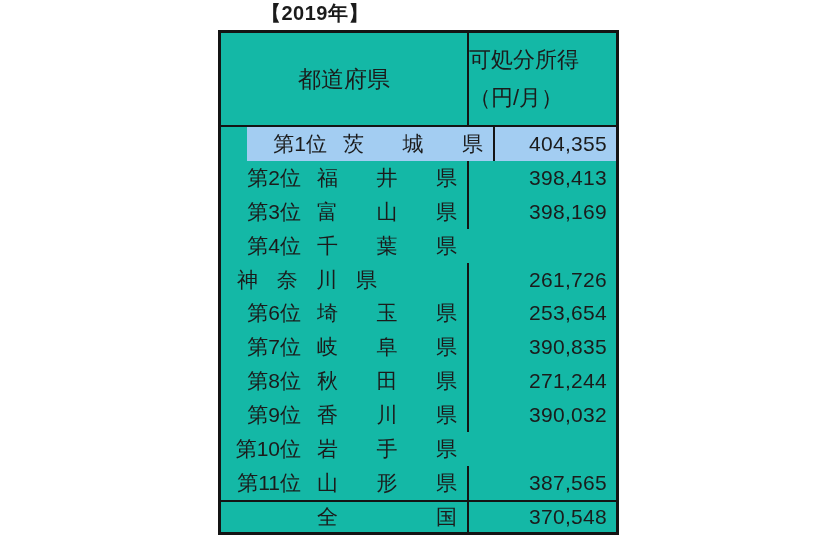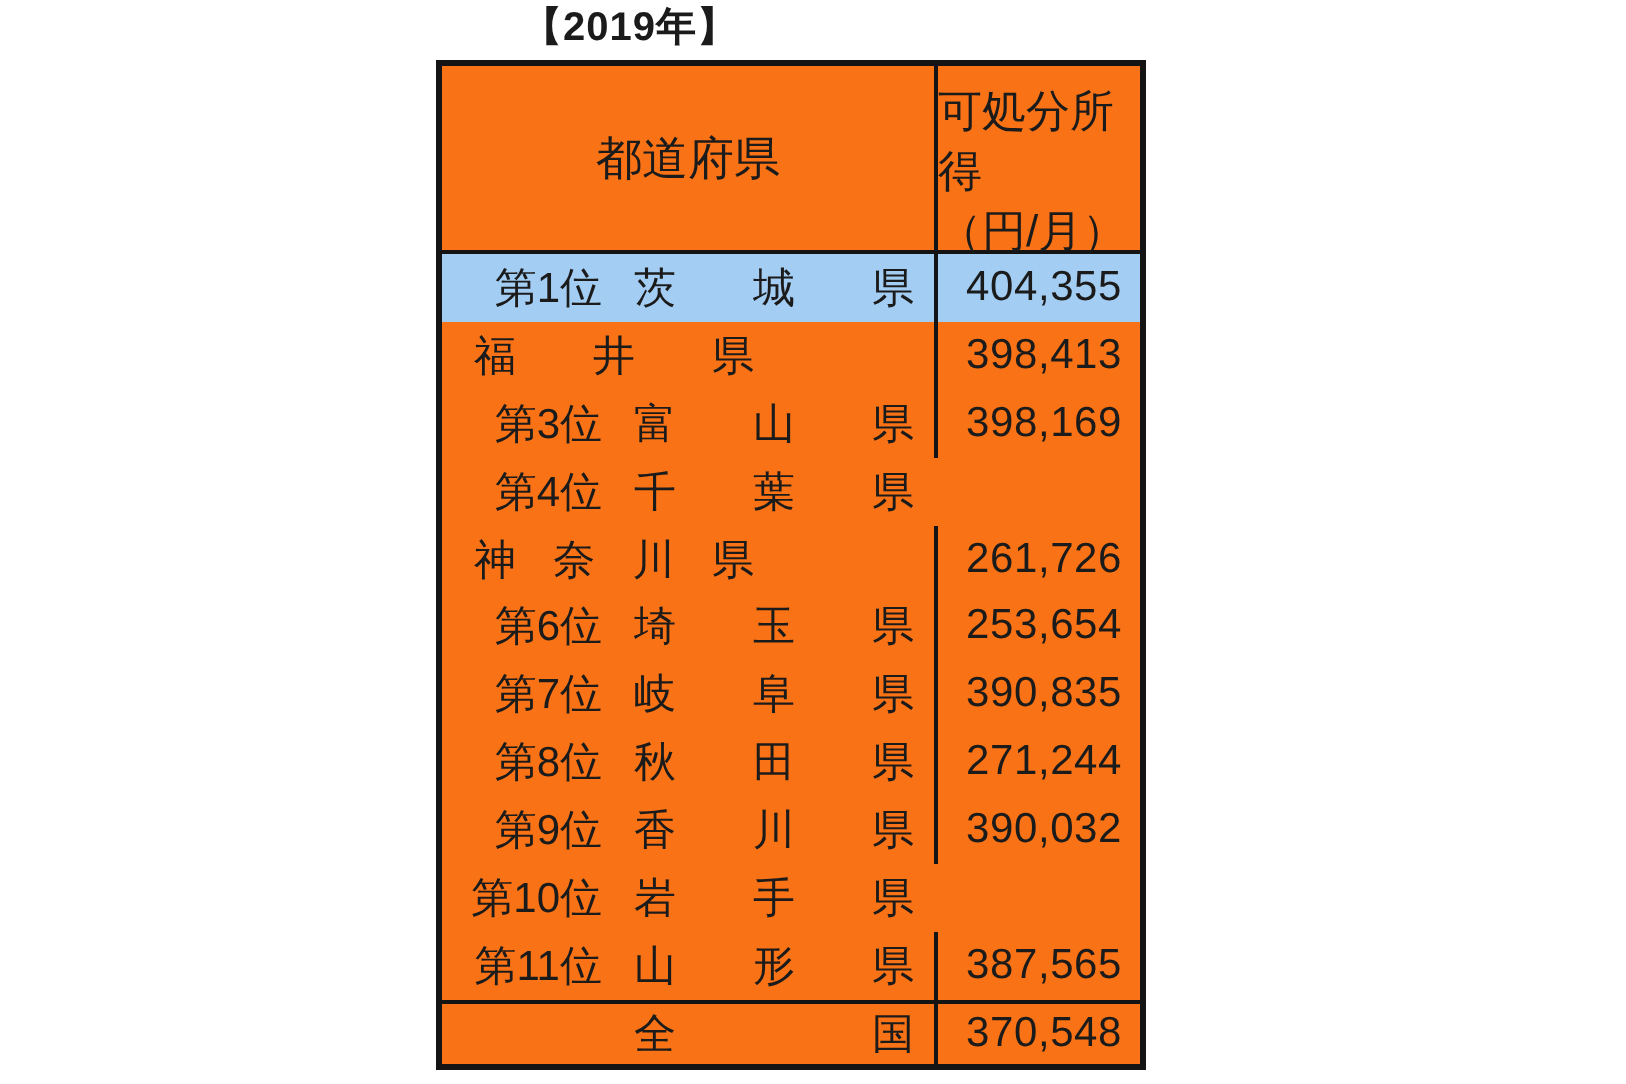--- a/index.html
+++ b/index.html
@@ -6,22 +6,22 @@
   body{
     width:813px;height:542px;background:#ffffff;position:relative;
     font-family:"Liberation Sans","DejaVu Sans",sans-serif;
     color:#1b1b1b;overflow:hidden;
   }
   .page-title{
     position:absolute;left:220px;top:0px;
     font-size:20px;font-weight:bold;letter-spacing:0.5px;margin-left:41px;
   }
   .ranking-table{
-    position:absolute;left:218px;top:30px;width:355px;height:505px;
-    box-sizing:border-box;border:3px solid #141414;background:#f97316;
+    position:absolute;left:218px;top:30px;width:401px;height:505px;
+    box-sizing:border-box;border:3px solid #141414;background:#14b8a6;
     display:flex;flex-direction:column;
   }
   .header-row{
     height:92px;flex:none;display:flex;border-bottom:2px solid #141414;
   }
   .cell-left{width:246px;flex:none;box-sizing:border-box;}
   .cell-right{flex:1;border-left:2px solid #141414;box-sizing:border-box;padding-left:14px;}
   .header-row .cell-left{
     display:flex;align-items:center;justify-content:center;
     font-size:23px;
@@ -37,21 +37,21 @@
     width:80px;flex:none;text-align:right;font-size:21px;white-space:nowrap;
   }
   .pname{
     width:140px;flex:none;margin-left:16px;display:flex;
     justify-content:space-between;font-size:21px;
   }
   .value{
     display:flex;align-items:center;justify-content:flex-end;
     padding-right:9px;font-size:21px;letter-spacing:0.3px;
   }
-  .row.highlight{background:var(--highlight,#a3cdf2);}
+  .row.highlight{background:var(--highlight,#a3cdf2);margin-left:26px;}
   .footer-row{
     height:30px;flex:none;border-top:2px solid #141414;display:flex;
   }
   .footer-row .cell-left{display:flex;align-items:center;}
 </style>
 </head>
 <body>
 
 <div class="page-title">【2019年】</div>
 
@@ -72,20 +72,21 @@
             <span>茨</span>
             <span>城</span>
             <span>県</span>
           </span>
     </div>
     <div class="cell-right value">404,355</div>
   </div>
 
   <div class="row">
     <div class="cell-left">
+      <span class="rank">第2位</span>
       <span class="pname">
             <span>福</span>
             <span>井</span>
             <span>県</span>
           </span>
     </div>
     <div class="cell-right value">398,413</div>
   </div>
 
   <div class="row">

